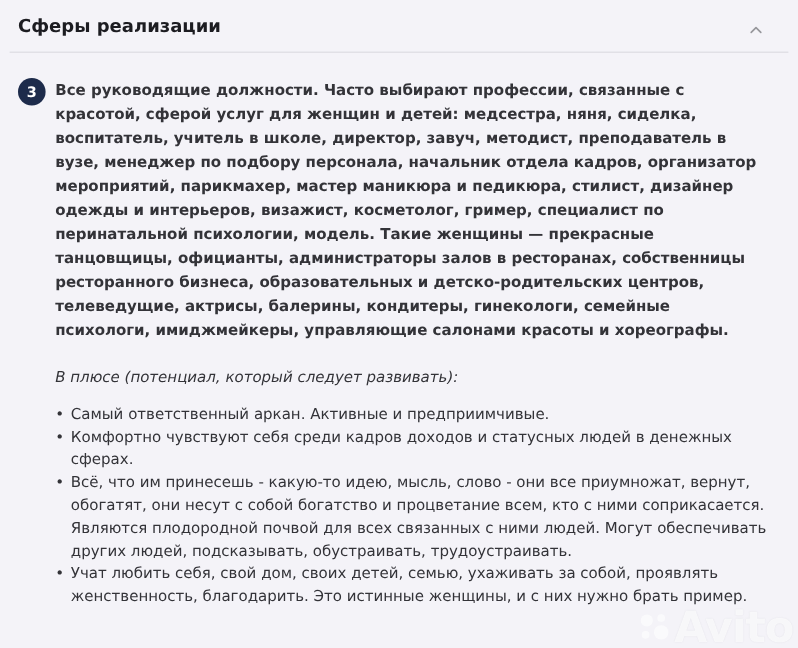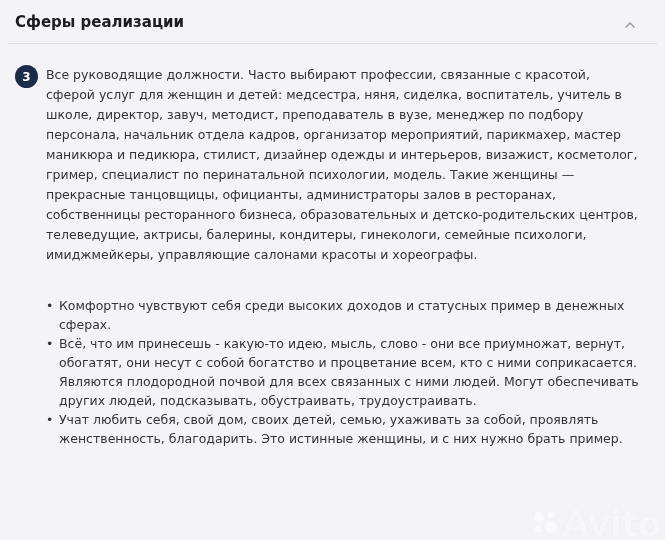--- a/index.html
+++ b/index.html
@@ -50,21 +50,22 @@
     display: flex;
     align-items: center;
     justify-content: center;
   }
   .body-text {
     font-size: 12.5px;
     line-height: 20px;
     color: #333338;
   }
   .main-paragraph {
-    margin-bottom: 31px;
+    margin-bottom: 19px;
+    font-weight: bold;
   }
   .subheading {
     font-style: italic;
     font-size: 12.5px;
     line-height: 19px;
     margin-bottom: 12px;
     color: #333338;
   }
   ul.bullet-list {
     list-style: none;
@@ -112,23 +113,25 @@
   </span>
 </div>
 
 <hr class="divider">
 
 <div class="content">
   <div class="num-badge">3</div>
 
   <p class="body-text main-paragraph">Все руководящие должности. Часто выбирают профессии, связанные с красотой, сферой услуг для женщин и детей: медсестра, няня, сиделка, воспитатель, учитель в школе, директор, завуч, методист, преподаватель в вузе, менеджер по подбору персонала, начальник отдела кадров, организатор мероприятий, парикмахер, мастер маникюра и педикюра, стилист, дизайнер одежды и интерьеров, визажист, косметолог, гример, специалист по перинатальной психологии, модель. Такие женщины — прекрасные танцовщицы, официанты, администраторы залов в ресторанах, собственницы ресторанного бизнеса, образовательных и детско-родительских центров, телеведущие, актрисы, балерины, кондитеры, гинекологи, семейные психологи, имиджмейкеры, управляющие салонами красоты и хореографы.</p>
 
+  <p class="subheading">В плюсе (потенциал, который следует развивать):</p>
 
   <ul class="bullet-list">
-    <li>Комфортно чувствуют себя среди высоких доходов и статусных пример в денежных сферах.</li>
+    <li>Самый ответственный аркан. Активные и предприимчивые.</li>
+    <li>Комфортно чувствуют себя среди кадров доходов и статусных людей в денежных сферах.</li>
     <li>Всё, что им принесешь - какую-то идею, мысль, слово - они все приумножат, вернут, обогатят, они несут с собой богатство и процветание всем, кто с ними соприкасается. Являются плодородной почвой для всех связанных с ними людей. Могут обеспечивать других людей, подсказывать, обустраивать, трудоустраивать.</li>
     <li>Учат любить себя, свой дом, своих детей, семью, ухаживать за собой, проявлять женственность, благодарить. Это истинные женщины, и с них нужно брать пример.</li>
 
   </ul>
 </div>
 
 <div class="watermark">
   <span>
     <svg class="watermark-logo" viewBox="0 0 30 30">
       <circle cx="9" cy="10" r="5" fill="rgba(255,255,255,0.8)"></circle>

